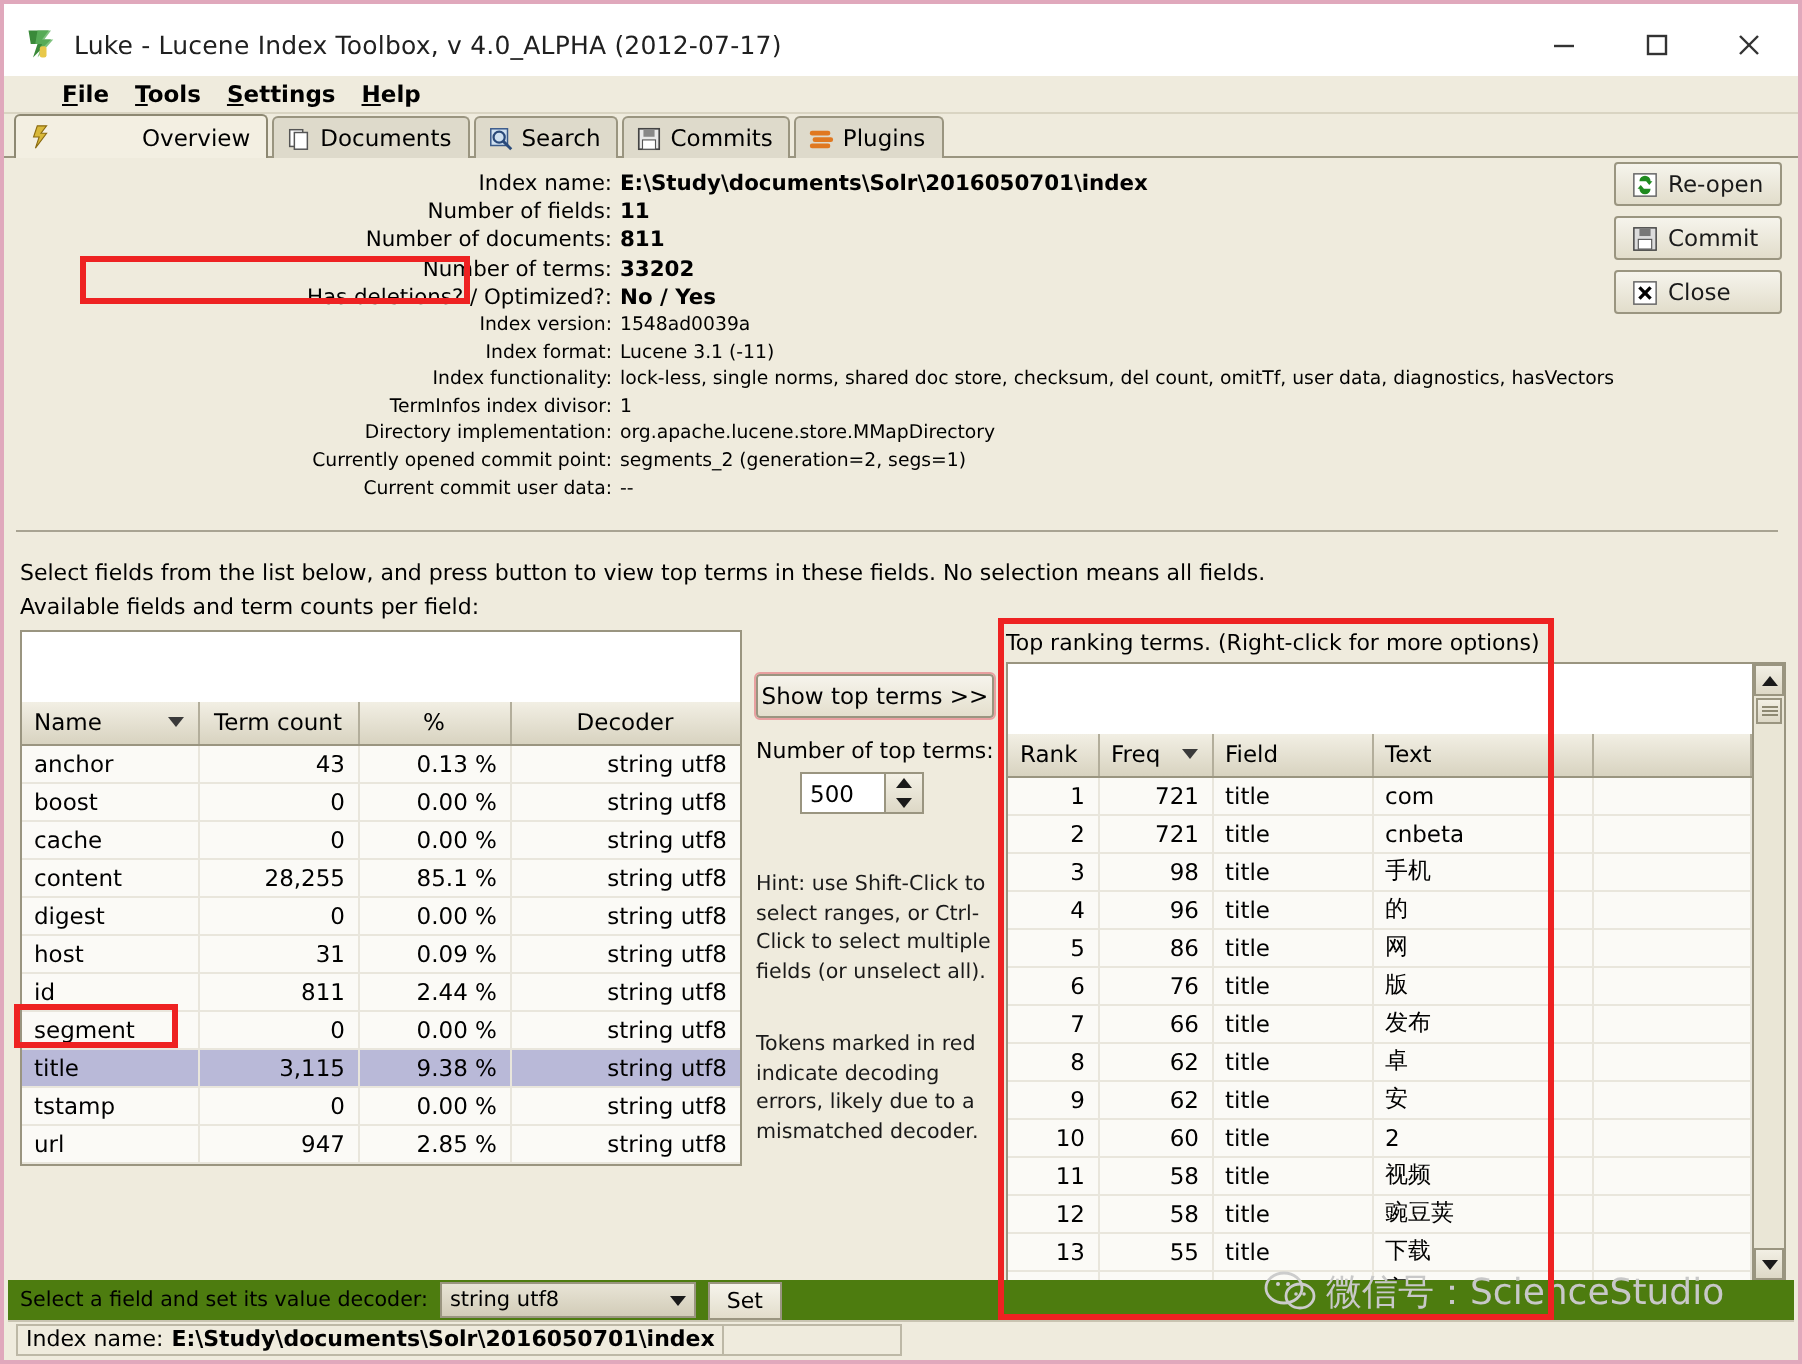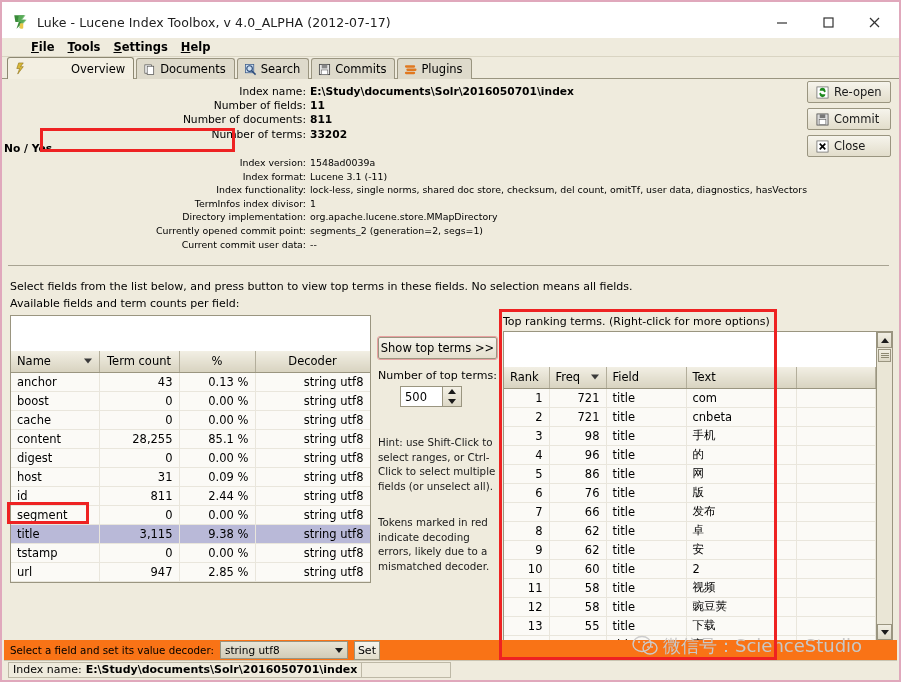--- a/index.html
+++ b/index.html
@@ -293,38 +293,38 @@
     border: 3px solid #ee2222;
     pointer-events: none;
     z-index: 40;
   }
 
   
   #decoderbar {
     position: absolute;
     left: 2px; right: 2px; bottom: 20px;
     height: 20px;
-    background: #f97316;
+    background: #4d7c0f;
     display: flex; align-items: center;
     padding-left: 6px;
     gap: 6px;
   }
   #decoder-label { font-size: 10.3px; color: #000; white-space: nowrap; }
   #decoder-select {
     width: 128px; height: 18px;
     background: linear-gradient(#e8e4d6,#d2ccb8);
     border: 1px solid #9a9580;
     display: flex; align-items: center;
     padding: 0 4px;
     font-size: 10.5px; color: #000;
     position: relative;
   }
   #decoder-select .cv { flex:1; }
   #set-button {
-    width: 26px; height: 19px;
+    width: 37px; height: 19px;
     background: linear-gradient(#f6f4ec,#e2ddcb);
     border: 1px solid #9a9580;
     display:flex;align-items:center;justify-content:center;
     font-size: 11px; color:#000;
   }
 
   
   #statusbar {
     position: absolute;
     left: 2px; right: 2px; bottom: 2px;
@@ -448,20 +448,21 @@
           </div>
           <div class="info-row">
             <div class="info-label">Number of documents:</div>
             <div class="info-value">811</div>
           </div>
           <div class="info-row">
             <div class="info-label">Number of terms:</div>
             <div class="info-value">33202</div>
           </div>
           <div class="info-row">
+            <div class="info-label">Has deletions? / Optimized?:</div>
             <div class="info-value">No / Yes</div>
           </div>
           <div class="info-row small">
             <div class="info-label">Index version:</div>
             <div class="info-value">1548ad0039a</div>
           </div>
           <div class="info-row small">
             <div class="info-label">Index format:</div>
             <div class="info-value">Lucene 3.1 (-11)</div>
           </div>

